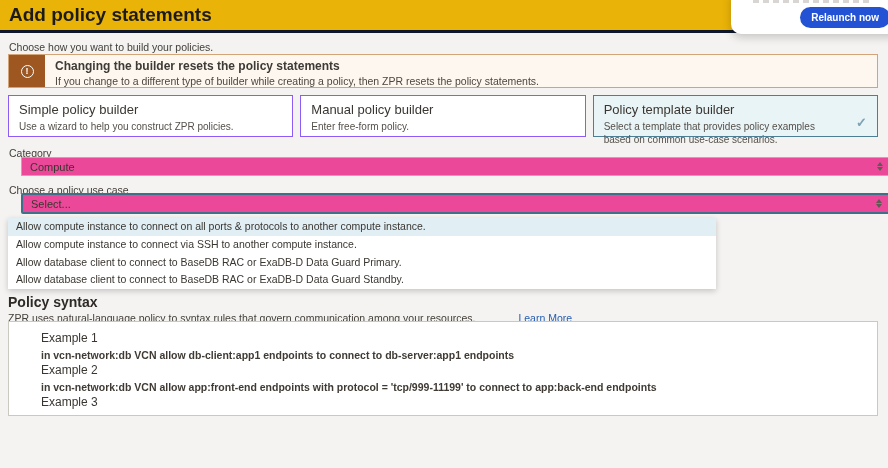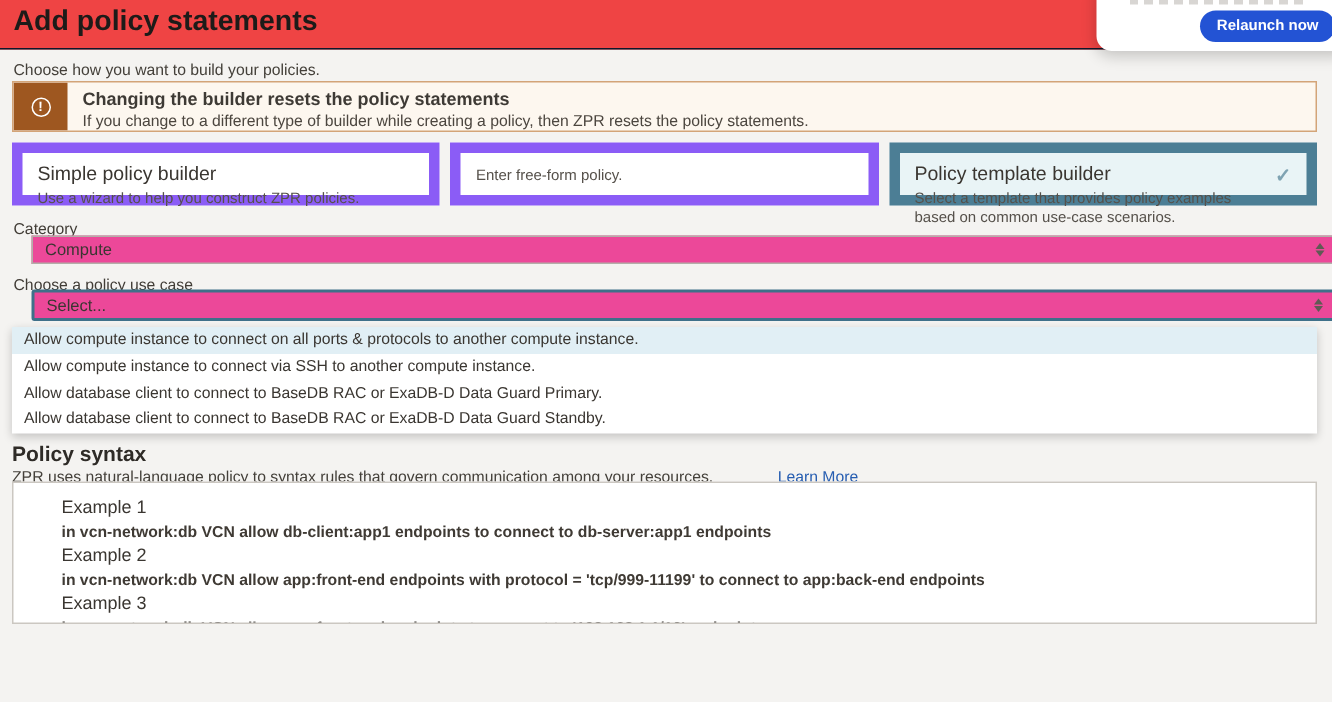--- a/index.html
+++ b/index.html
@@ -2,52 +2,52 @@
 <html><head>
 <meta charset="utf-8">
 <style>
   * { margin:0; padding:0; box-sizing:border-box; }
   html,body { background:#e8e7e5; }
   #app {
     position:relative; width:888px; height:468px; overflow:hidden;
     background:#f4f3f1; font-family:"Liberation Sans", sans-serif; color:#4c463f;
   }
   
-  .header { position:absolute; left:0; top:0; width:100%; height:33px; background:#ef4444; border-bottom:1px solid #0f172a;padding-left:27px; }
+  .header { position:absolute; left:0; top:0; width:100%; height:33px; background:#eab308; border-bottom:3px solid #0f172a;padding-left:27px; }
   .page-title { position:absolute; left:9px; top:4px; font-size:19px; font-weight:700; color:#1d1b19; }
   .intro { position:absolute; left:9px; top:41px; font-size:10.5px; color:#44403a; }
 
   
   .banner { position:absolute; left:8px; top:54px; width:870px; height:34px; background:#fdf7ef; border:1px solid #d3a478; display:flex; overflow:hidden; }
   .banner-iconbox { width:36px; flex:0 0 36px; background:#9e5720; display:flex; align-items:center; justify-content:center; }
   .warning-icon { width:13px; height:13px; border:1.5px solid #fff; border-radius:50%; color:#fff; font-size:9px; line-height:11px; text-align:center; font-weight:700; }
   .banner-text { padding:3px 10px 0; }
   .banner-title { font-size:12px; font-weight:700; color:#3e3a35; margin-top:1px; }
   .banner-body { font-size:10.5px; color:#4c463f; margin-top:2px;text-align:right; }
 
   
   .cards { position:absolute; left:8px; top:95px; width:870px; display:flex; gap:7px; }
-  .card { flex:1; background:#fff; border:7px solid #8b5cf6; padding:6px 10px; height:42px; position:relative; cursor:pointer; }
+  .card { flex:1; background:#fff; border:1px solid #8b5cf6; padding:6px 10px; height:42px; position:relative; cursor:pointer; }
   .card.selected { background:#e9f4f6; border-color:#4c7e95; }
   .card-title { font-size:13px; color:#3a3631; }
   .card-desc { font-size:10px; color:#55504a; margin-top:3px; line-height:1.3; padding-right:26px; }
   .card-check { position:absolute; right:10px; bottom:6px; color:#7fa3b2; font-size:13px; font-weight:700; }
 
   
   .field-label { position:absolute; left:9px; font-size:10.5px; color:#413c36; }
   .select { position:absolute; left:21px; width:870px; background:#ec4899; display:flex; align-items:center; cursor:pointer; }
   .select-value { flex:1; padding-left:8px; font-size:11px; color:#3a3631; }
   .stepper { width:20px; display:flex; flex-direction:column; align-items:center; gap:1px; }
   .tri-up   { width:0; height:0; border-left:3.5px solid transparent; border-right:3.5px solid transparent; border-bottom:4px solid #5f5a54; }
   .tri-down { width:0; height:0; border-left:3.5px solid transparent; border-right:3.5px solid transparent; border-top:4px solid #5f5a54; }
   #category-select { top:157px; height:19px; border:1px solid #b3aea8; }
   #usecase-select  { top:193px; height:21px; border:2px solid #3f7089; border-radius:2px; }
 
   
-  .dropdown { position:absolute; left:8px; top:218px; width:870px; background:#fff; box-shadow:0 2px 6px rgba(0,0,0,.2); }
+  .dropdown { position:absolute; left:8px; top:218px; width:708px; background:#fff; box-shadow:0 2px 6px rgba(0,0,0,.2); }
   .option { height:17.75px; line-height:17.75px; padding-left:8px; font-size:10.5px; color:#3a3631; cursor:pointer; white-space:nowrap; overflow:hidden; }
   .option.highlighted { background:#e1eff5; }
 
   
   .syntax-title { position:absolute; left:8px; top:294px; font-size:14px; font-weight:700; color:#2e2b27; }
   .syntax-desc { position:absolute; left:8px; top:312px; font-size:10.5px; color:#44403a; }
   .learn-more { color:#265db1; cursor:pointer;padding-left:40px; }
   .example-box { position:absolute; left:8px; top:321px; width:870px; height:95px; background:#fff; border:1px solid #cbc7c1; padding:9px 32px 0; overflow:hidden; }
   .ex-label { font-size:12px; color:#3a3631; margin-bottom:4px; }
   .ex-stmt { font-size:10.5px; font-weight:700; color:#3f3a34; margin-bottom:2px; white-space:nowrap; }
@@ -79,20 +79,21 @@
       <div class="banner-body">If you change to a different type of builder while creating a policy, then ZPR resets the policy statements.</div>
     </div>
   </div>
 
   <div class="cards">
     <div class="card">
       <div class="card-title">Simple policy builder</div>
       <div class="card-desc">Use a wizard to help you construct ZPR policies.</div>
     </div>
     <div class="card">
+      <div class="card-title">Manual policy builder</div>
       <div class="card-desc">Enter free-form policy.</div>
     </div>
     <div class="card selected">
       <div class="card-title">Policy template builder</div>
       <div class="card-desc">Select a template that provides policy examples based on common use-case scenarios.</div>
       <div class="card-check">✓</div>
     </div>
   </div>
 
   <div class="field-label" style="top:147px">Category</div>

